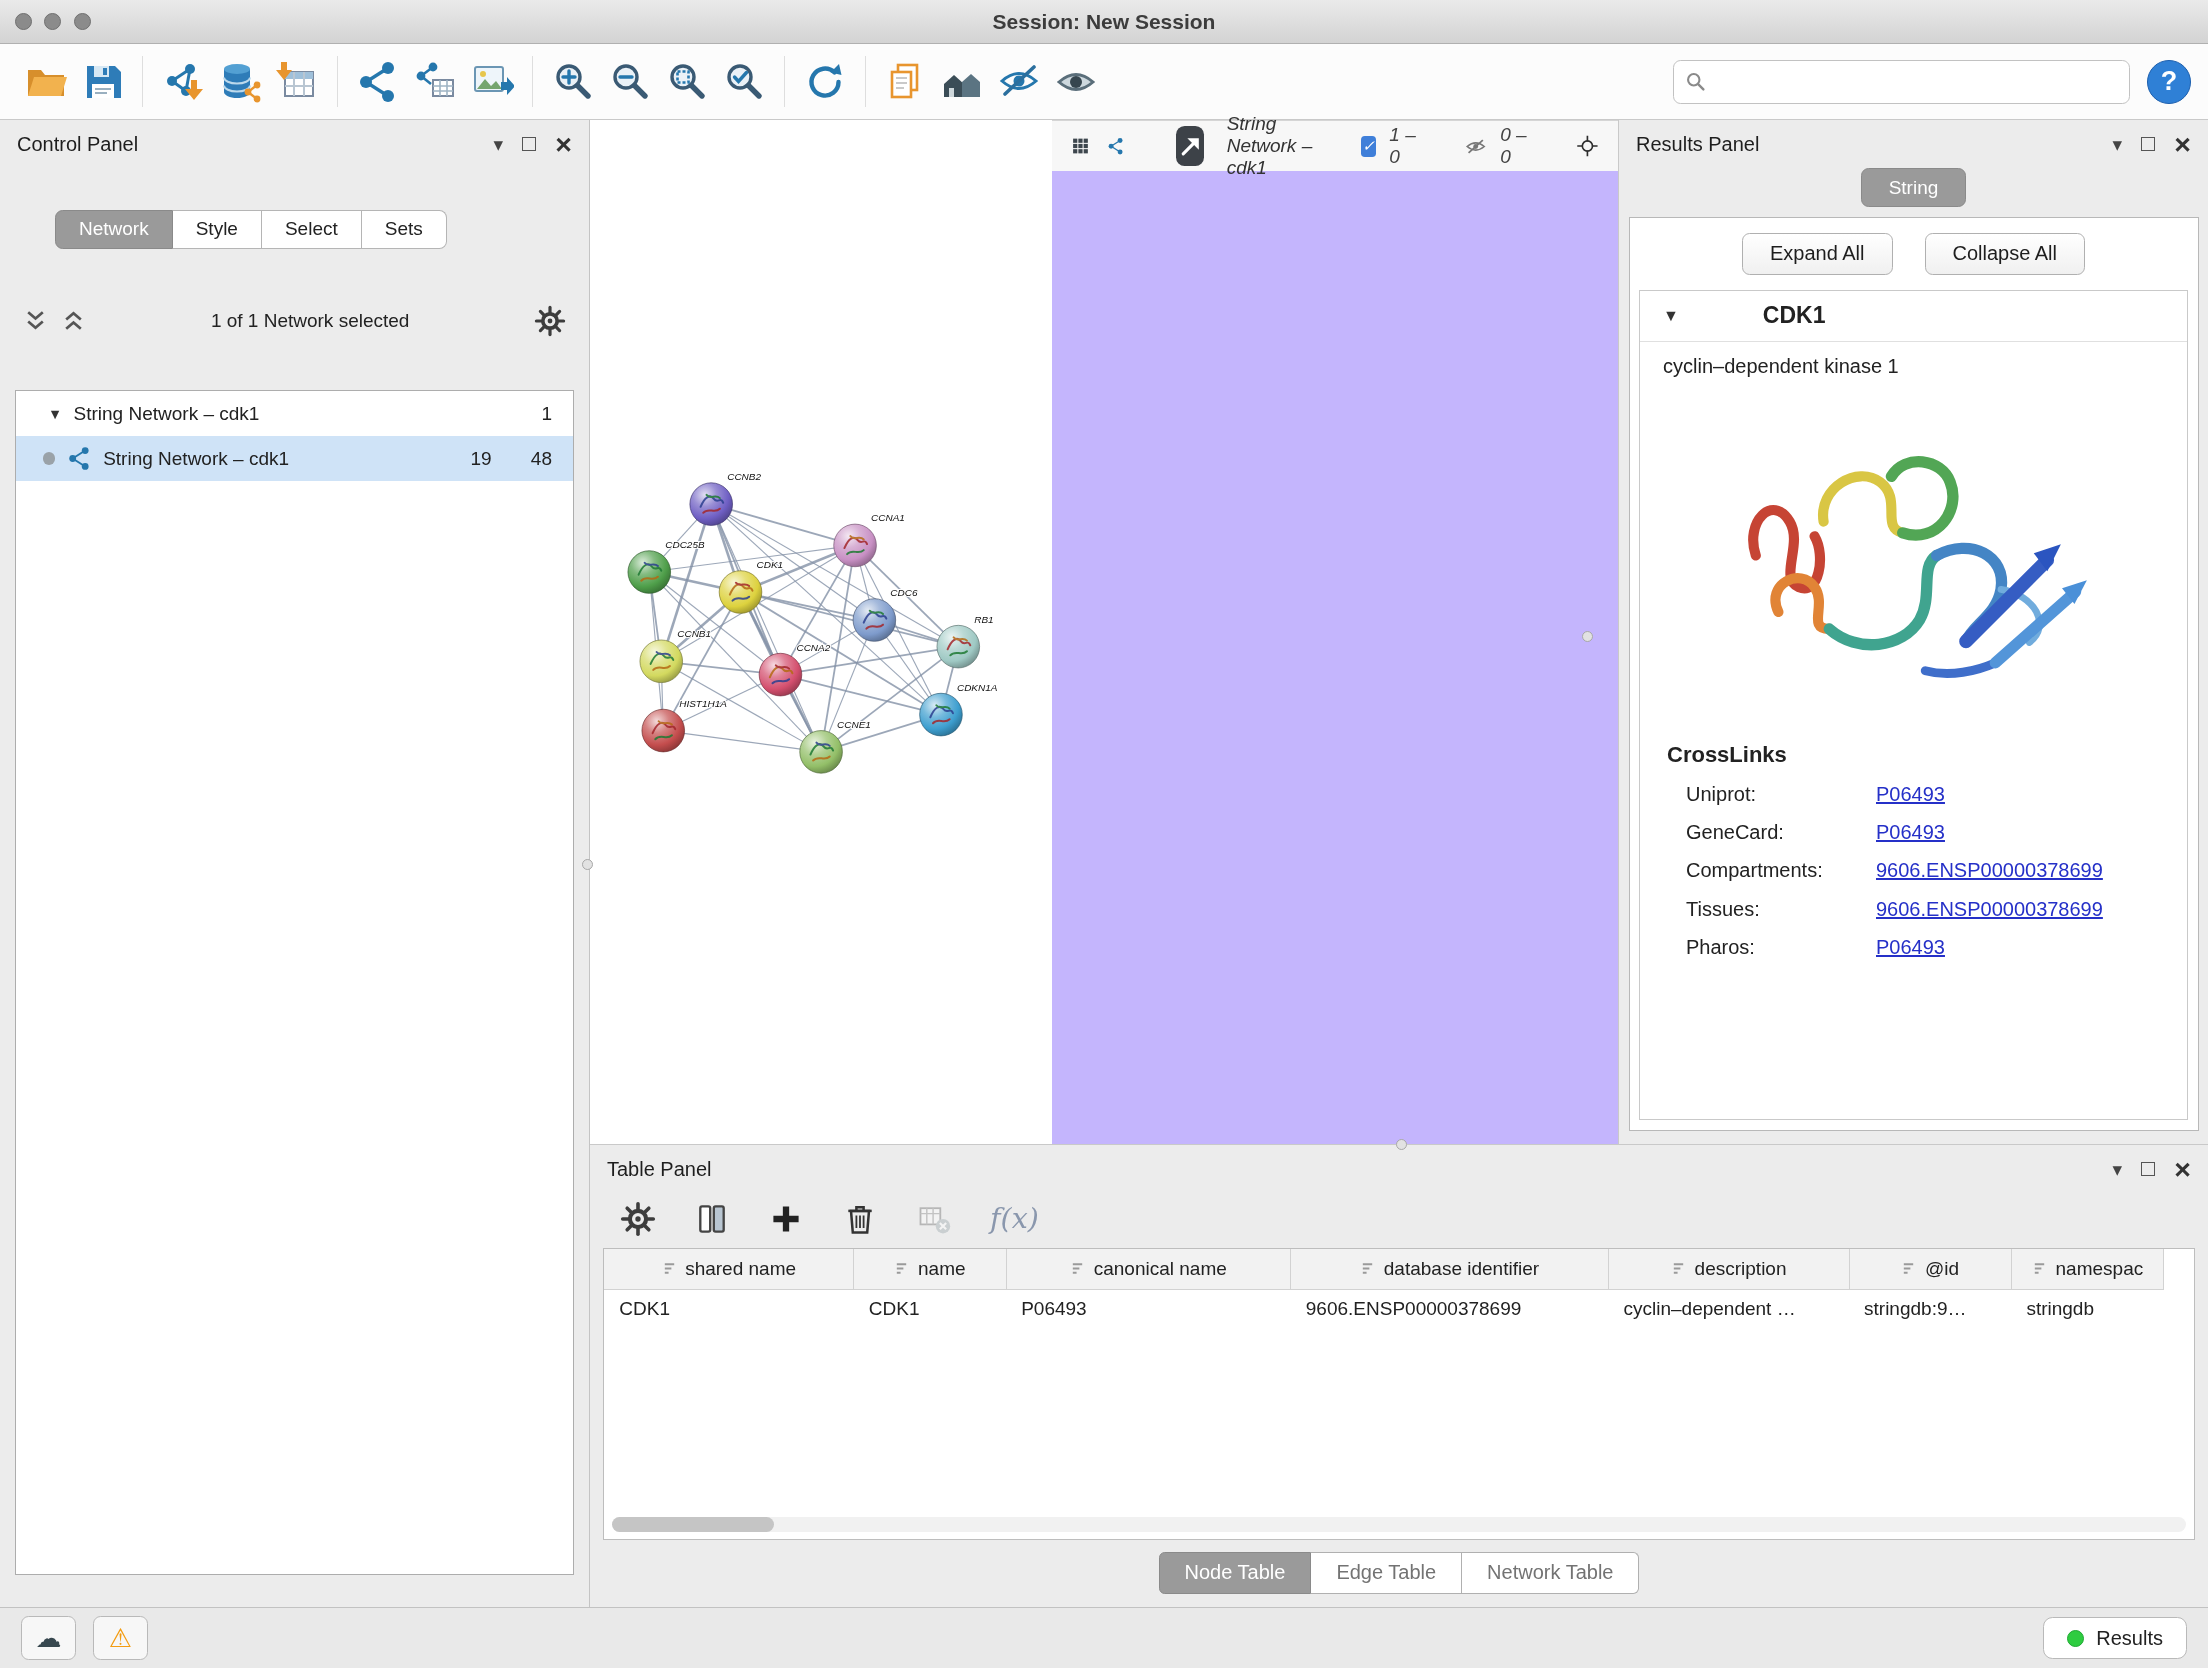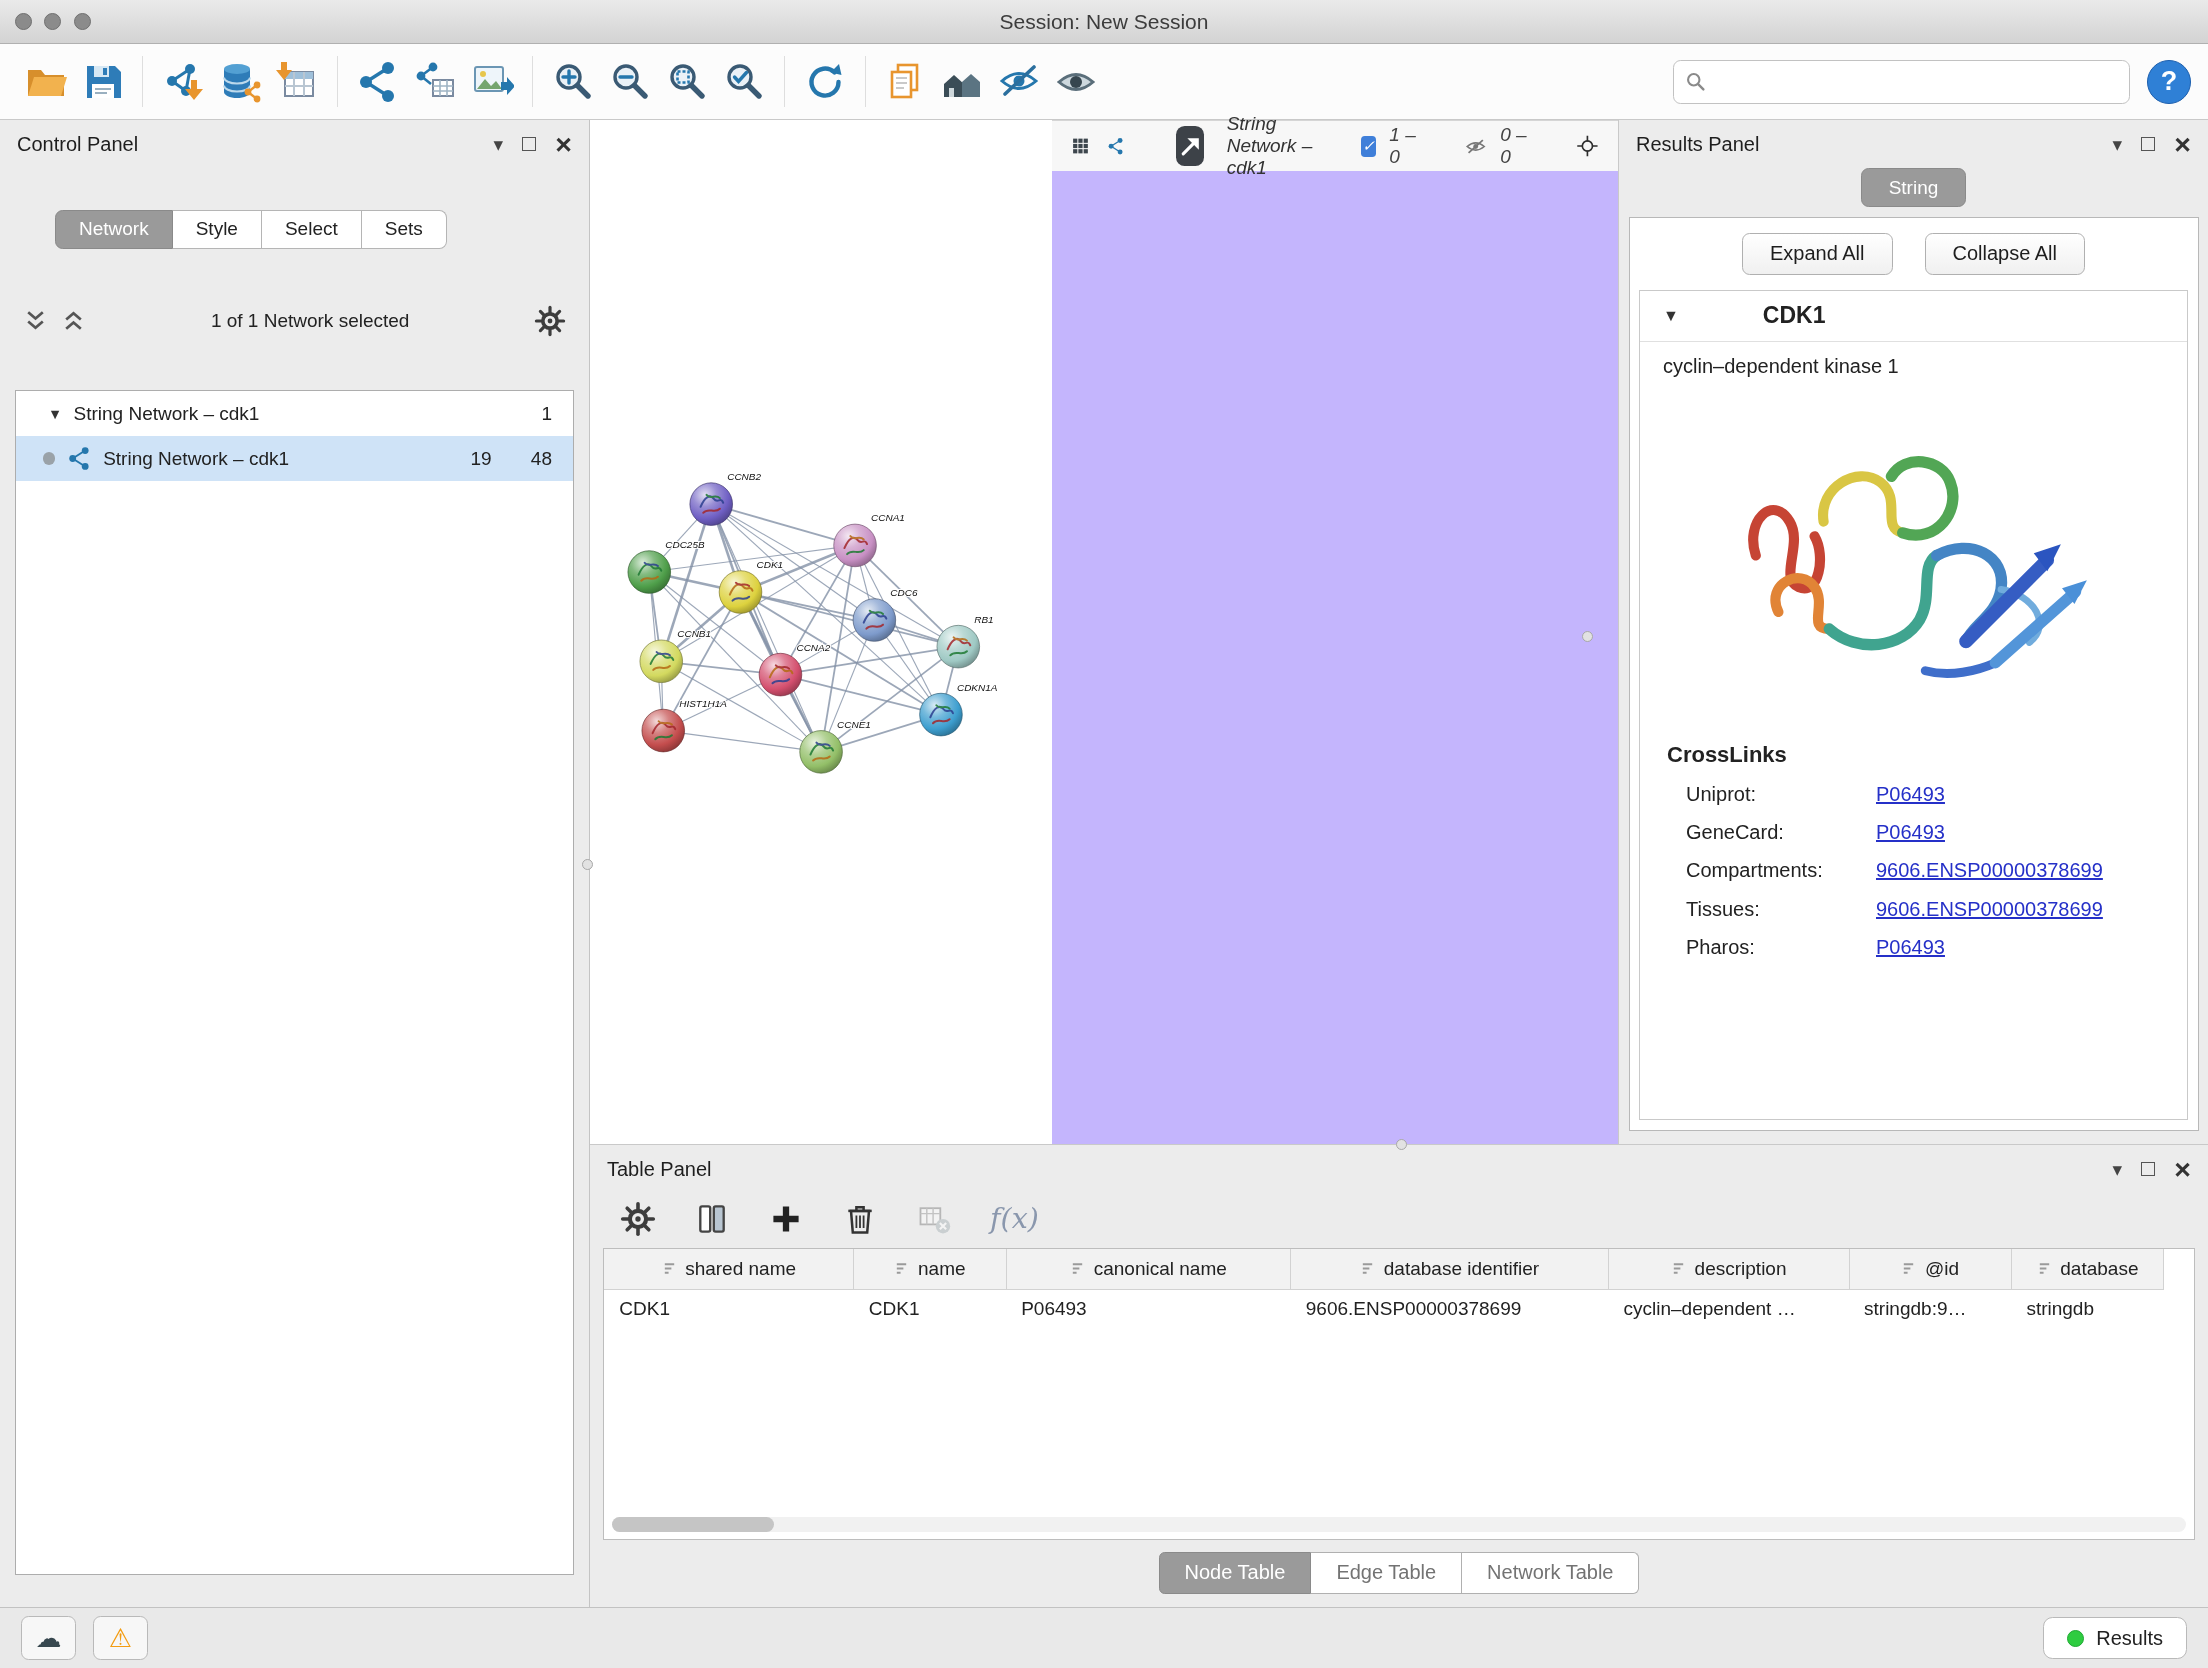--- a/index.html
+++ b/index.html
@@ -4,21 +4,21 @@
 <style>
   * { box-sizing: border-box; margin: 0; padding: 0; }
   html,body { width: 2208px; height: 1668px; }
   body { font-family: "Liberation Sans", sans-serif; background:#ececec; color:#222; overflow:hidden; }
   .window { width:2208px; height:1668px; display:flex; flex-direction:column; }
 
   
   .titlebar { height:44px; flex:0 0 44px; background:linear-gradient(#eaeaea,#d3d3d3); border-bottom:1px solid #b0b0b0; display:flex; align-items:center; position:relative; }
   .lights { display:flex; gap:12.4px; margin-left:15px; z-index:2; }
   .light { width:17px; height:17px; border-radius:50%; background:#8b8b8b; border:1px solid #707070; }
-  .wtitle { position:absolute; left:0; right:0; text-align:center; font-size:21px; font-weight:normal; color:#3c3c3c; }
+  .wtitle { position:absolute; left:0; right:0; text-align:center; font-size:21px; font-weight:bold; color:#3c3c3c; }
 
   
   .toolbar { height:76px; flex:0 0 76px; background:#fcfcfc; border-bottom:1px solid #c9c9c9; display:flex; align-items:center; padding:0 17px; }
   .tbtn { width:57px; height:61px; display:flex; align-items:center; justify-content:center; background:transparent; border:none; border-radius:5.7px; cursor:default; }
   .tbtn svg { width:44px; height:44px; }
   .sep { width:1px; height:51px; background:#dedede; margin:0 11.4px; flex:0 0 1px; }
   .searchbox { margin-left:auto; width:457px; height:44px; border:1px solid #c2c2c2; border-radius:7.6px; background:#fff; display:flex; align-items:center; padding:0 11.4px; gap:9.5px; }
   .searchbox input { border:none; outline:none; flex:1; font-size:19px; font-family:inherit; background:transparent; }
   .helpbtn { width:44px; height:44px; border-radius:50%; background:#2f80d6; border:1px solid #1c5fae; color:#fff; font-size:27px; font-weight:bold; display:flex; align-items:center; justify-content:center; margin-left:17px; }
 
@@ -779,21 +779,21 @@
                         <path d="M3 3.5h10M3 8h7M3 12.5h4" stroke="#9a9a9a" stroke-width="2" fill="none"></path>
                       </svg>
                       <span>@id</span>
                     </span>
                   </th>
                   <th>
                     <span class="colhead">
                       <svg viewBox="0 0 16 16" class="colicon">
                         <path d="M3 3.5h10M3 8h7M3 12.5h4" stroke="#9a9a9a" stroke-width="2" fill="none"></path>
                       </svg>
-                      <span>database</span>
+                      <span>namespac</span>
                     </span>
                   </th>
                 </tr>
               </thead>
             <tbody>
                 <tr id="tbody-row">
                   <td>CDK1</td>
                   <td>CDK1</td>
                   <td>P06493</td>
                   <td>9606.ENSP00000378699</td>

